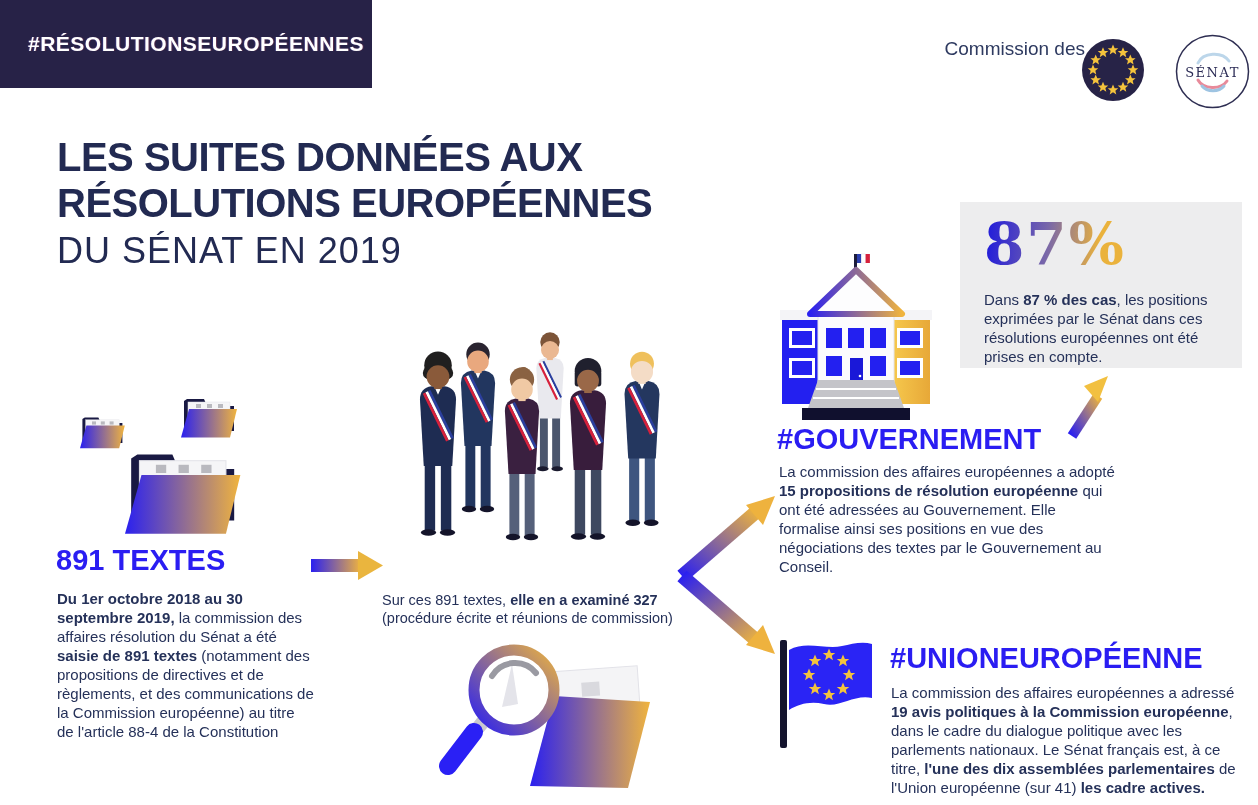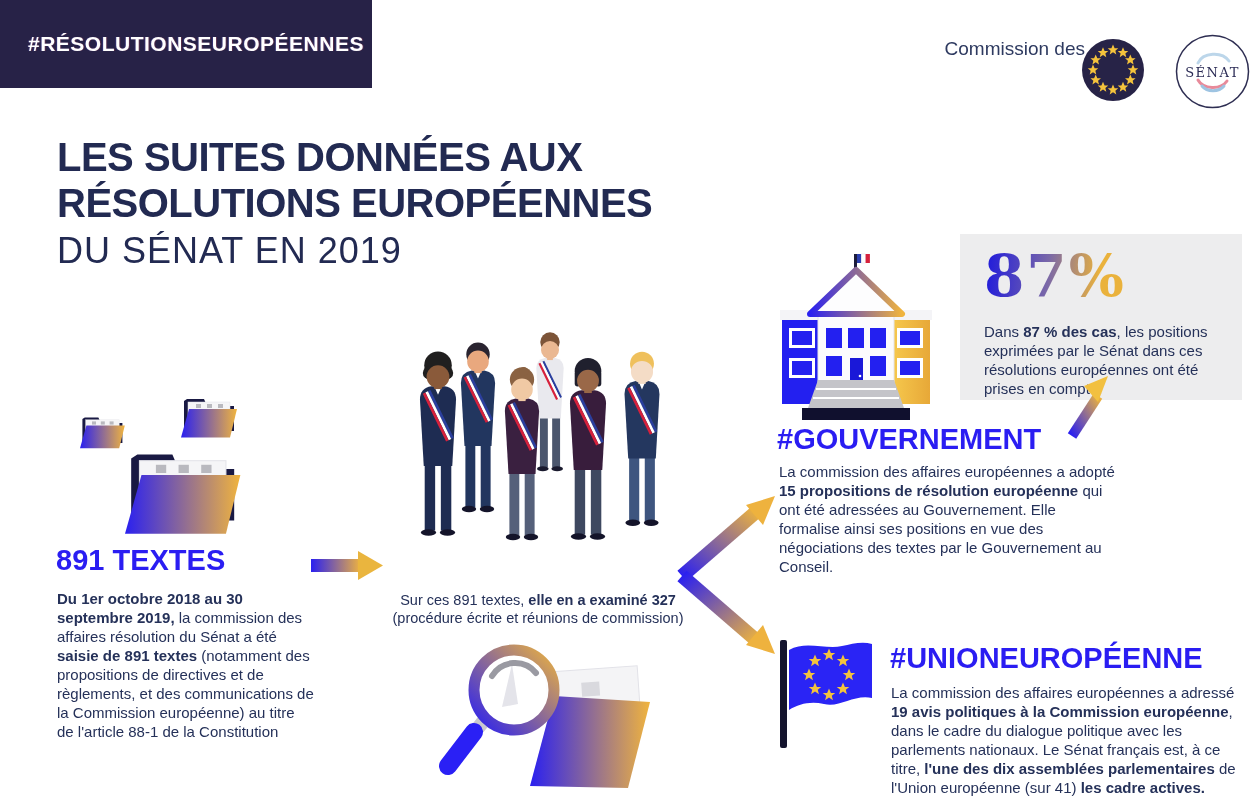--- a/index.html
+++ b/index.html
@@ -16,32 +16,32 @@
   .org{right:193px;top:38px;text-align:right;line-height:1.15;}
   .org .l1{font-size:19px;color:#2e3a60;}
   .org .l2{font-size:20px;font-weight:700;color:#f6c400;letter-spacing:.2px;margin-top:3px;}
 
   
   .title{left:57px;top:134px;color:#222a52;}
   .title .t1,.title .t2{font-size:40px;font-weight:700;letter-spacing:-.5px;line-height:1.15;}
   .title .t3{font-size:36px;font-weight:400;letter-spacing:1px;line-height:1.2;margin-top:3px;}
 
   
-  .statbox{left:960px;top:202px;width:282px;height:166px;background:#ededee;margin-top:32px;}
+  .statbox{left:960px;top:202px;width:282px;height:166px;background:#ededee;}
   .stat-value{position:absolute;left:24px;top:8px;font-family:"DejaVu Serif",serif;font-weight:700;
               font-size:58px;letter-spacing:2px;
               background:linear-gradient(95deg,#2620d8 5%,#7a68a8 45%,#eab23c 80%);
               -webkit-background-clip:text;background-clip:text;color:transparent;}
   .stat-text{position:absolute;left:24px;top:88px;width:238px;font-size:15px;line-height:1.27;color:#253159;}
 
   
   .tag{font-weight:700;color:#2a1df2;font-size:29px;letter-spacing:0;white-space:nowrap;}
   .body{font-size:15px;line-height:1.27;color:#253159;}
   .body b,.stat-text b{font-weight:700;}
-  .center{text-align:center;}
+  .center{text-align:left;}
 
   .h-textes{left:56px;top:544px;}
   .p-textes{left:57px;top:589px;width:258px;}
   .h-coma{left:386px;top:549px;width:300px;text-align:center;}
   .p-coma{left:382px;top:591px;width:312px;font-size:14.5px;}
   .h-gouv{left:777px;top:423px;}
   .p-gouv{left:779px;top:462px;width:340px;}
   .h-union{left:890px;top:642px;}
   .p-union{left:891px;top:683px;width:356px;}
 </style>
@@ -173,21 +173,21 @@
         <rect x="74" y="26" width="10" height="8" fill="#b9b9bf"></rect>
         <polygon points="0,93 16,36 112,36 98,93" fill="url(#g-h)"></polygon>
       </g>
     </defs>
     <use href="#folder" transform="translate(25,33) scale(0.40)"></use>
     <use href="#folder" transform="translate(126,13) scale(0.50)"></use>
     <use href="#folder" transform="translate(70,60) scale(1.03)"></use>
   </svg>
 
   <div class="abs tag h-textes">891 TEXTES</div>
-  <div class="abs body p-textes"><b>Du 1er octobre 2018 au 30 septembre 2019,</b><span> la commission des affaires résolution du Sénat a été </span><b>saisie de 891 textes</b><span> (notamment des propositions de directives et de règlements, et des communications de la Commission européenne) au titre de l'article 88-1 de la Constitution</span></div>
+  <div class="abs body p-textes"><b>Du 1er octobre 2018 au 30 septembre 2019,</b><span> la commission des affaires résolution du Sénat a été </span><b>saisie de 891 textes</b><span> (notamment des propositions de directives et de règlements, et des communications de la Commission européenne) au titre de l'article 88-4 de la Constitution</span></div>
 
   <svg class="abs" style="left:311px;top:549px" width="72" height="34" viewBox="0 0 72 34">
     <rect x="0" y="10" width="50" height="13" fill="url(#g-h)"></rect>
     <polygon points="47,2 72,16.5 47,31" fill="#eab53e"></polygon>
   </svg>
 
   <svg class="abs" style="left:398px;top:330px" width="292" height="214" viewBox="0 0 292 214">
 
     <g transform="translate(152,2) scale(0.72)">
       <rect x="-14" y="112" width="11" height="76" fill="#4c576e"></rect>

